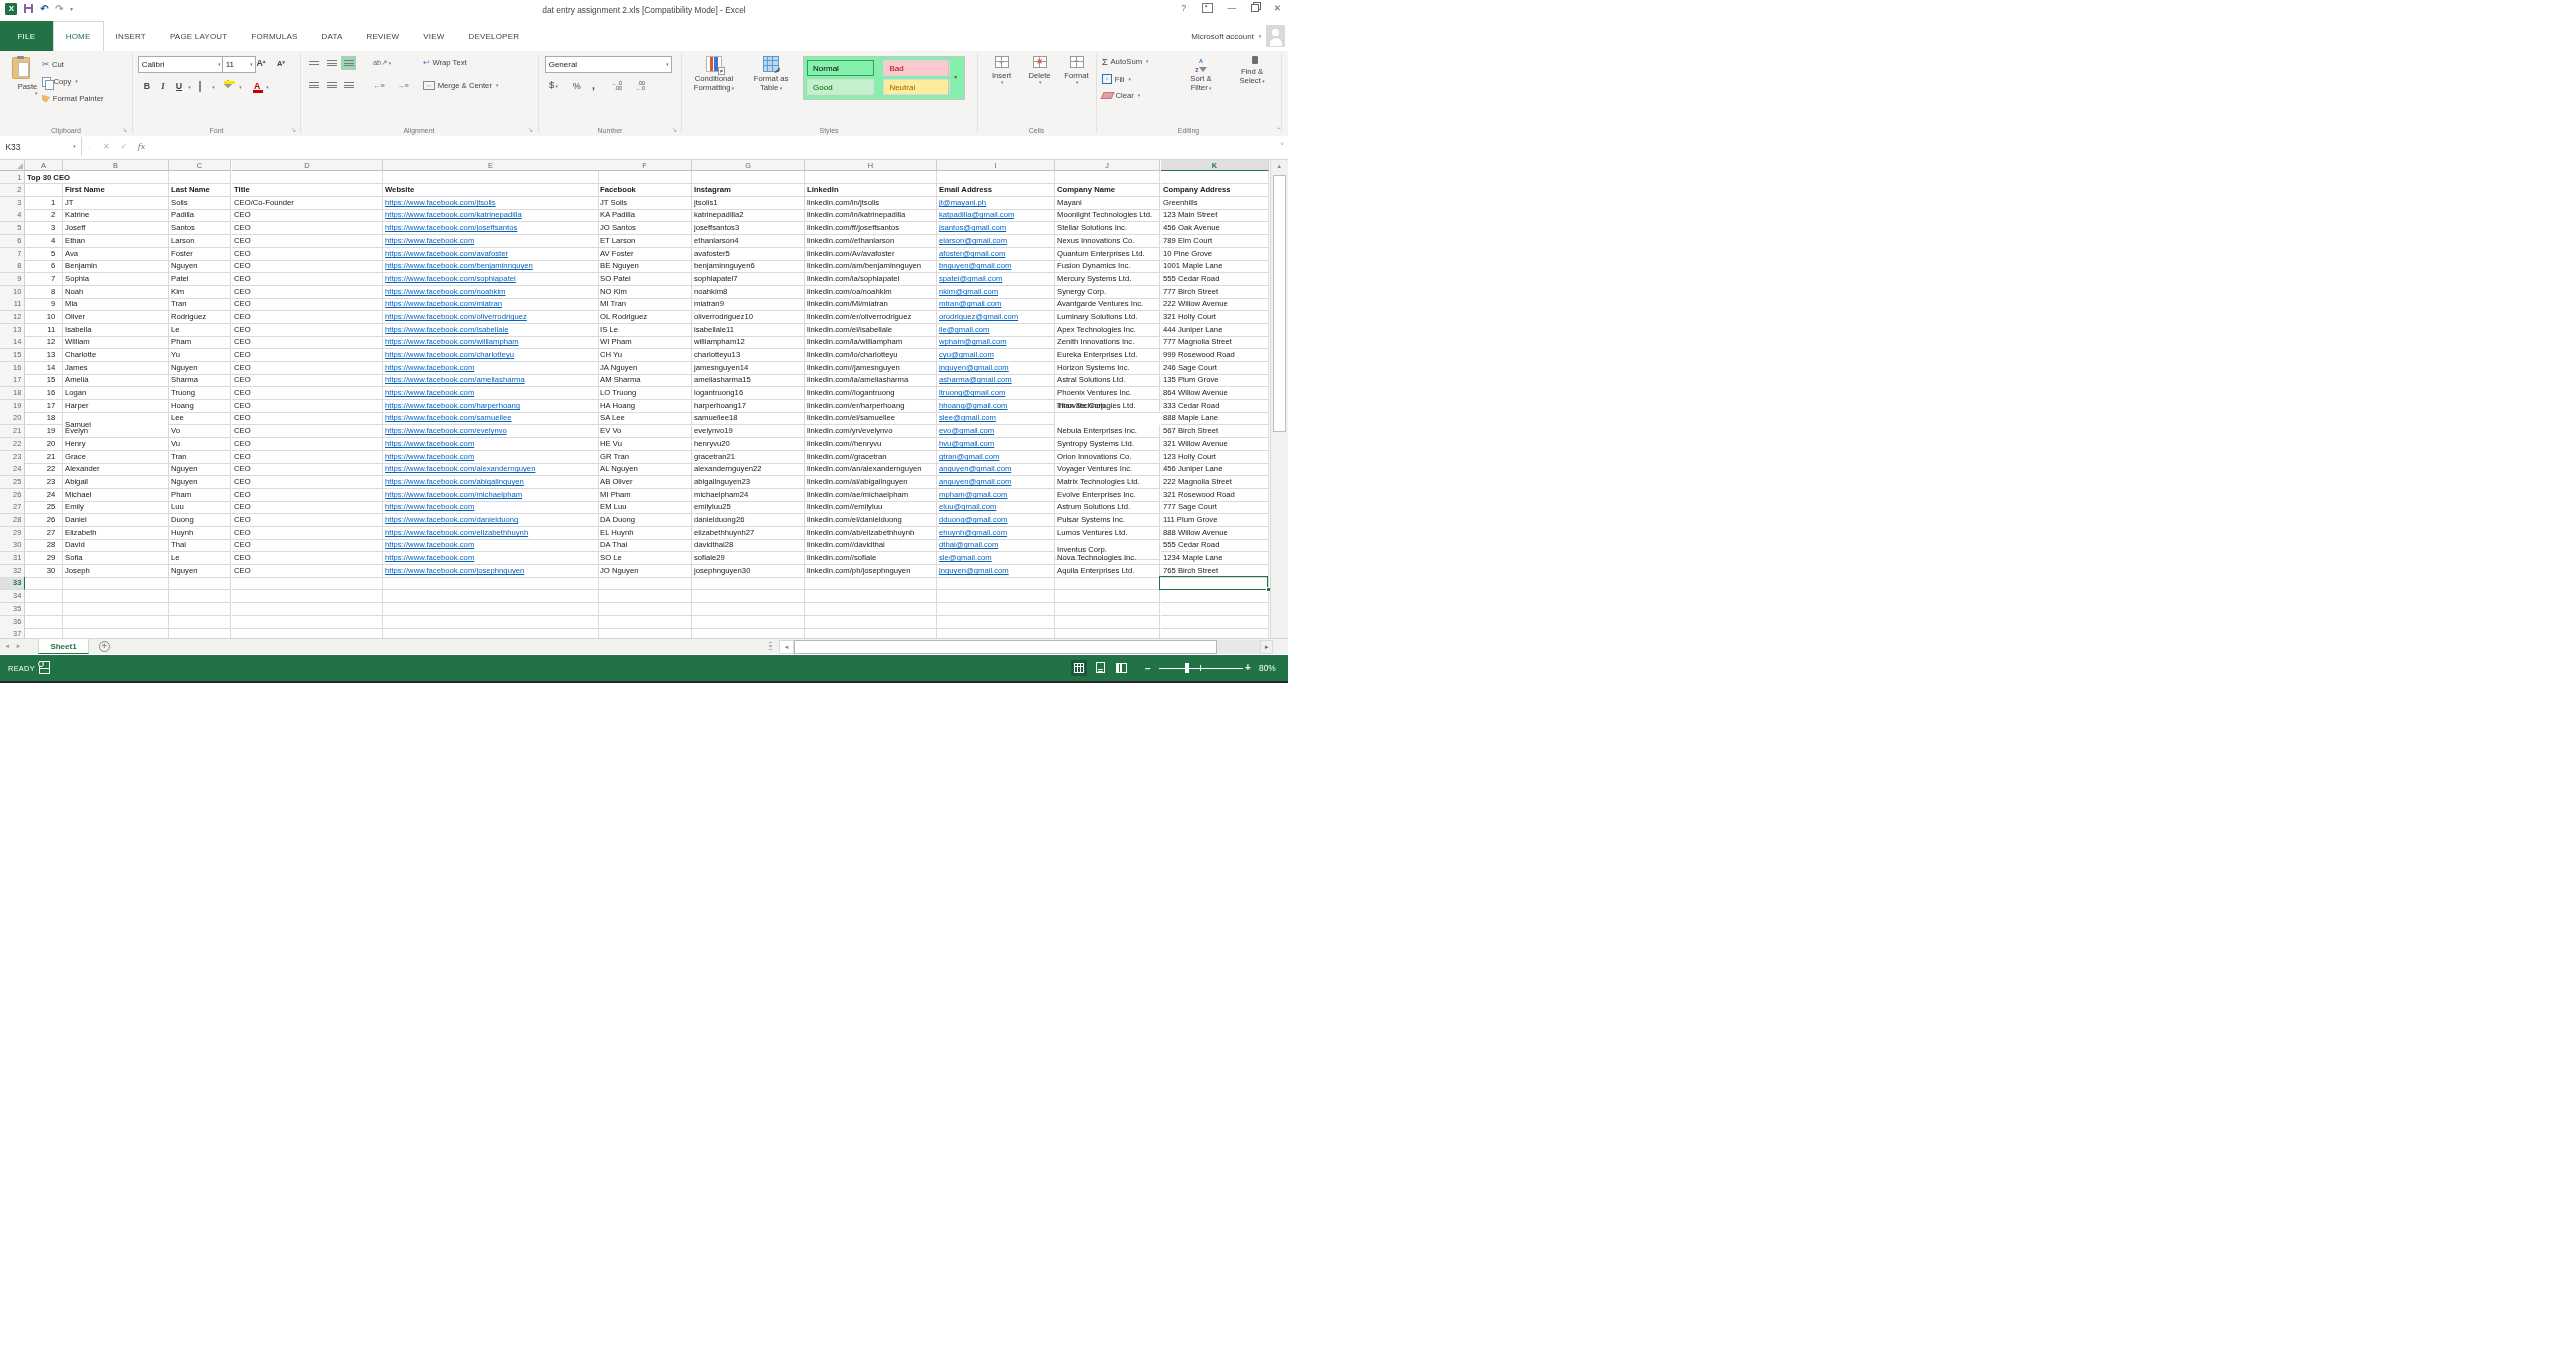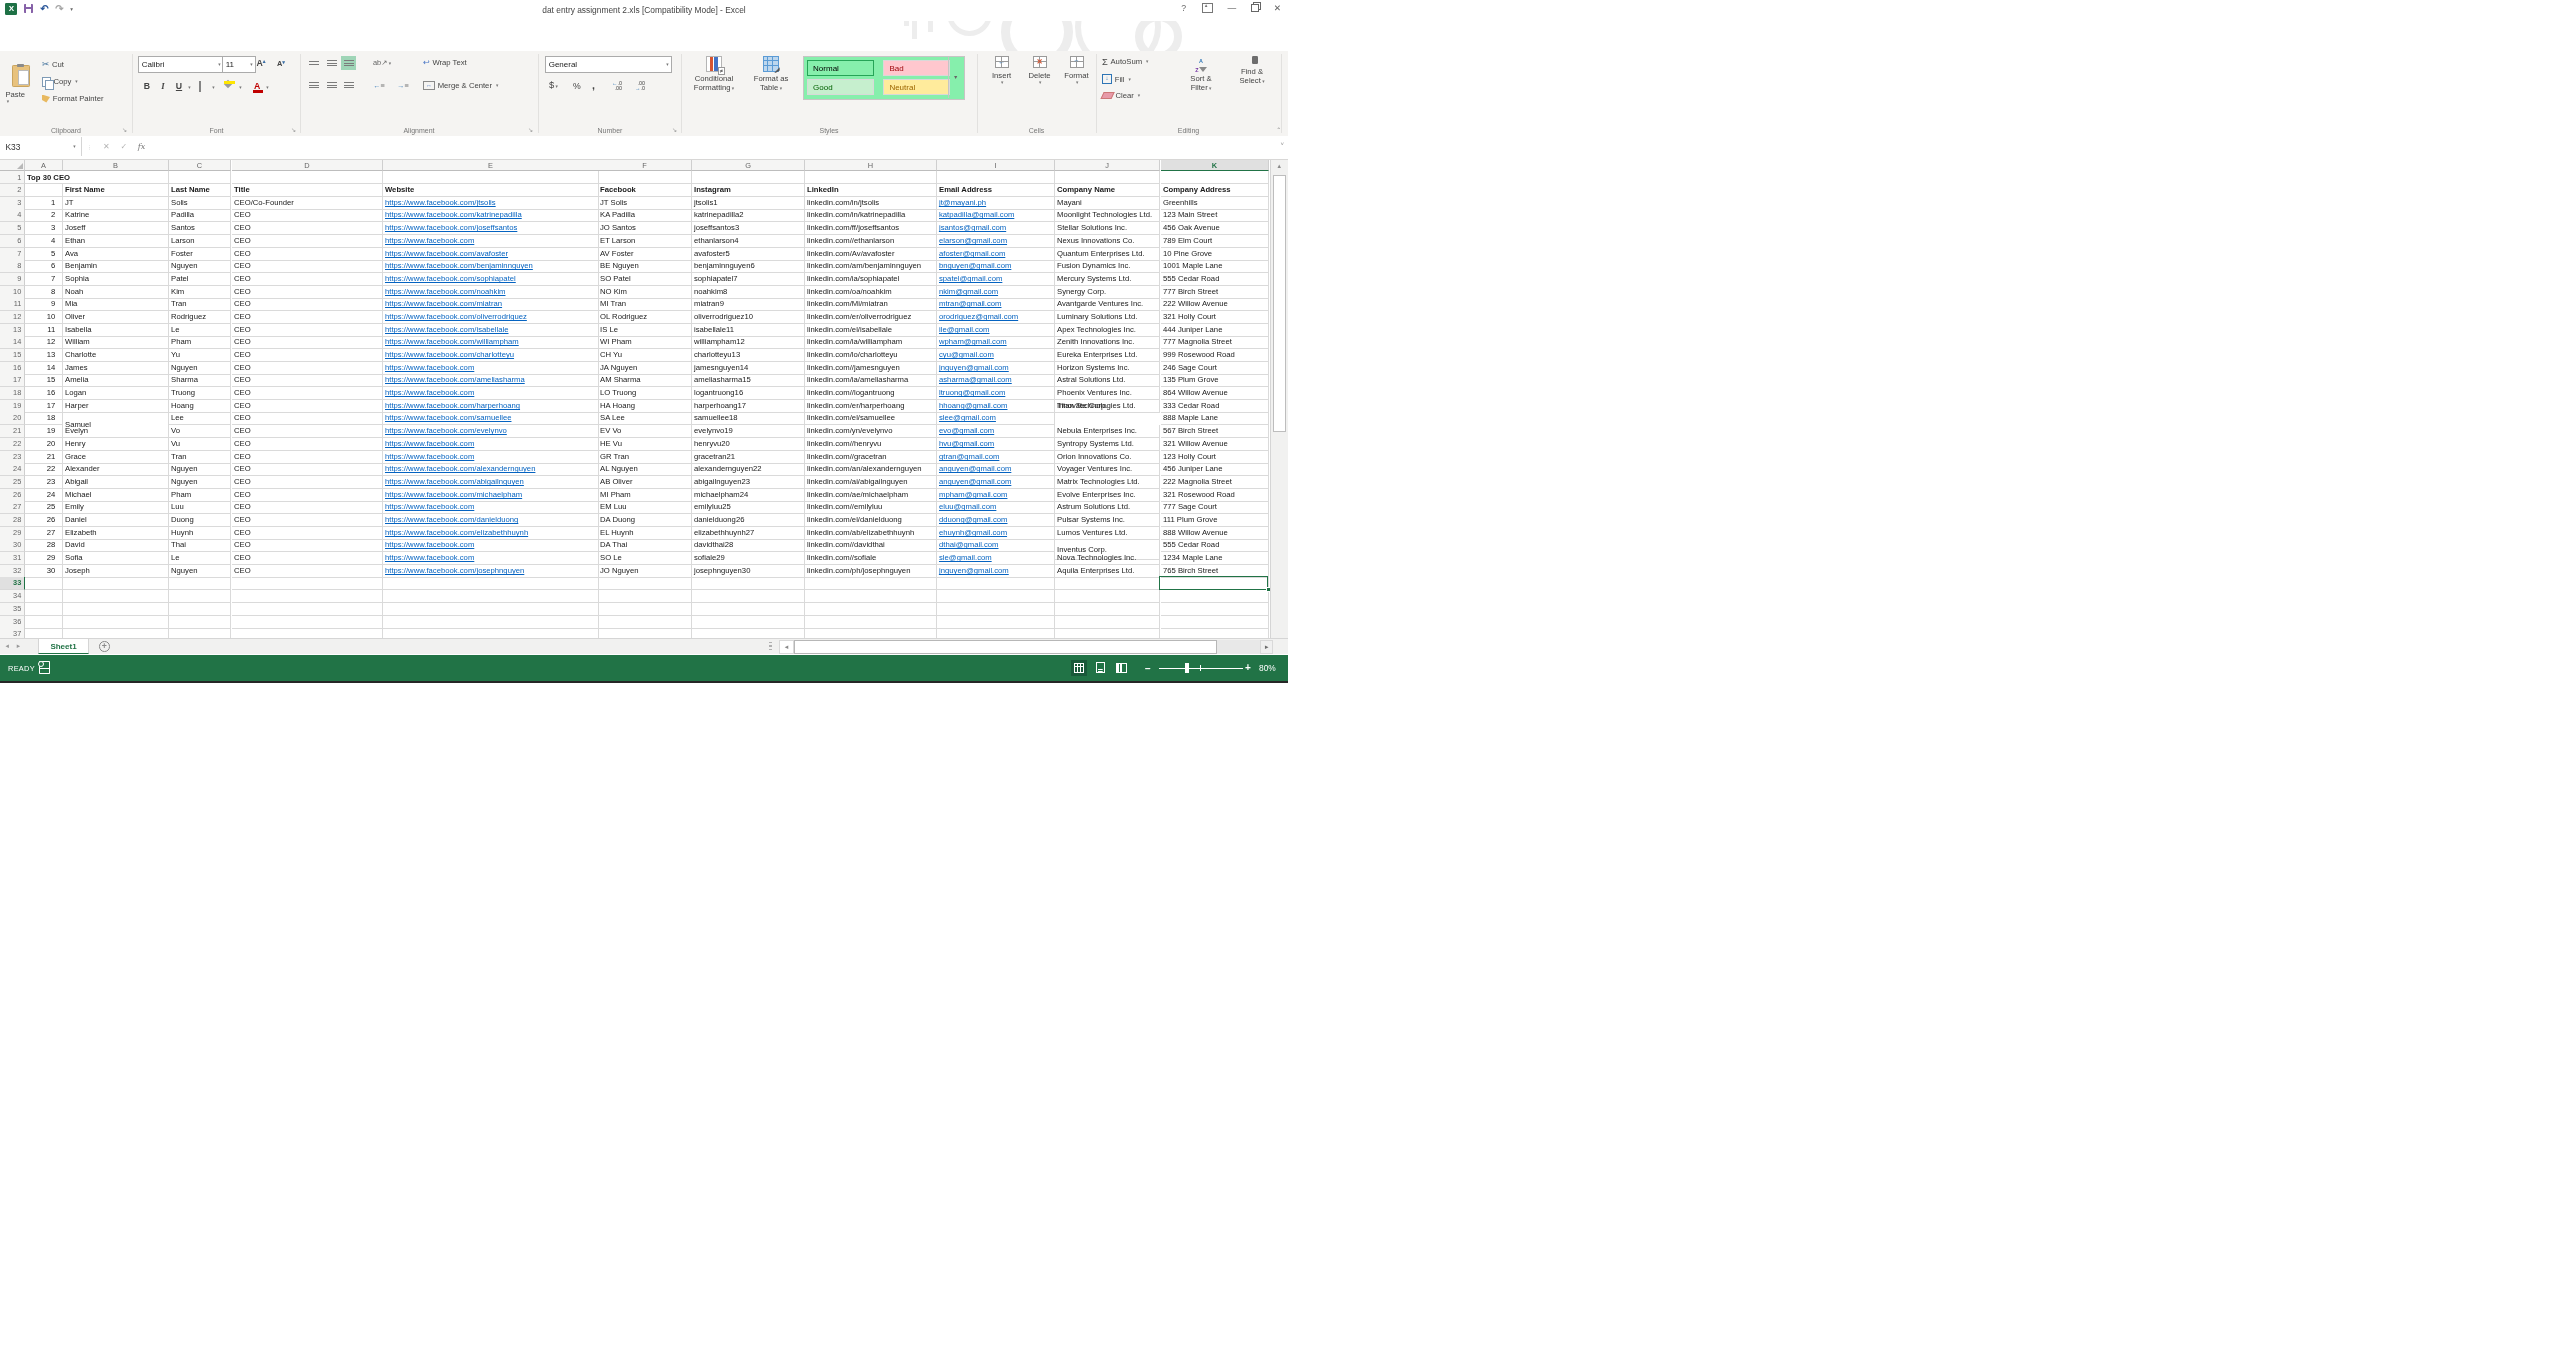--- a/index.html
+++ b/index.html
@@ -208,32 +208,50 @@
     <div id="wintitle" class="ni">dat entry assignment 2.xls [Compatibility Mode] - Excel</div>
     <div id="winbtns">
       <span class="wbtn">?</span>
       <span class="ribdisp"></span>
       <span class="wbtn">—</span>
       <span class="resto"></span>
       <span class="wbtn">✕</span>
     </div>
   </div>
 
+  <div id="tabrow">
+    <div id="tabs">
+        <div class="tab file">FILE</div>
+        <div class="tab active">HOME</div>
+        <div class="tab">INSERT</div>
+        <div class="tab">PAGE LAYOUT</div>
+        <div class="tab">FORMULAS</div>
+        <div class="tab">DATA</div>
+        <div class="tab">REVIEW</div>
+        <div class="tab">VIEW</div>
+        <div class="tab">DEVELOPER</div>
+      </div>
+    <div id="account">
+      <span>Microsoft account</span>
+      <span class="drop">▾</span>
+    </div>
+    <div id="avatar"></div>
+  </div>
 
   <div id="ribbon">
 
     <div class="gsep" style="left:132px;"></div>
       <div class="gsep" style="left:300px;"></div>
     <div class="gsep" style="left:538px;"></div>
       <div class="gsep" style="left:681px;"></div>
     <div class="gsep" style="left:977px;"></div>
       <div class="gsep" style="left:1096px;"></div>
     <div class="gsep" style="left:1281px;"></div>
 
-    <div class="abs" style="left:5.4px;top:14px;width:32px;text-align:left;">
+    <div class="abs" style="left:5.4px;top:6px;width:32px;text-align:right;">
       <div class="clipic" style="margin:0 auto;"></div>
       <div style="margin-top:2.7px;">Paste</div>
       <div class="drop">▾</div>
     </div>
     <div class="rbtn abs" style="left:42px;top:8px;">
       <span class="cutic">✂</span>
       <span>Cut</span>
     </div>
     <div class="rbtn abs" style="left:42px;top:25.5px;">
       <span class="copyic"></span>

